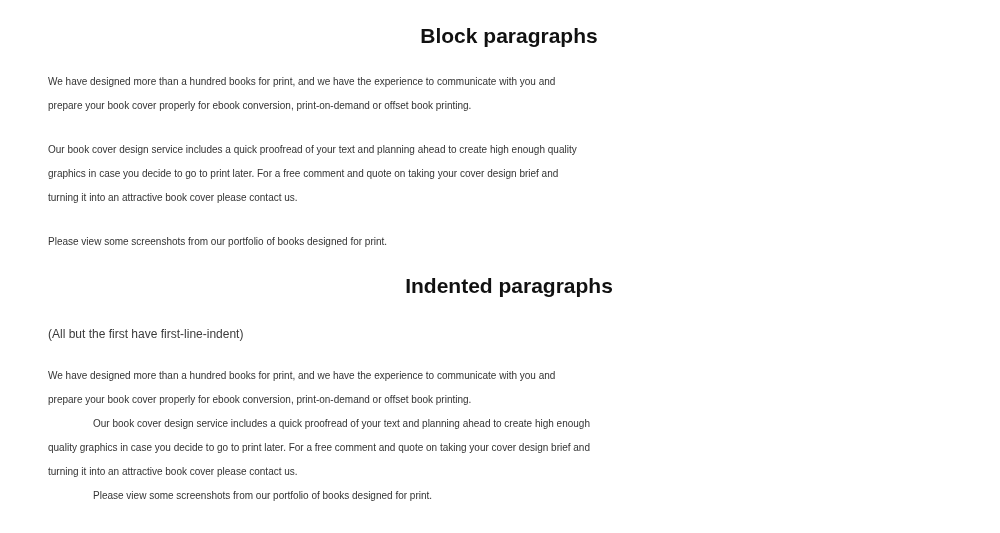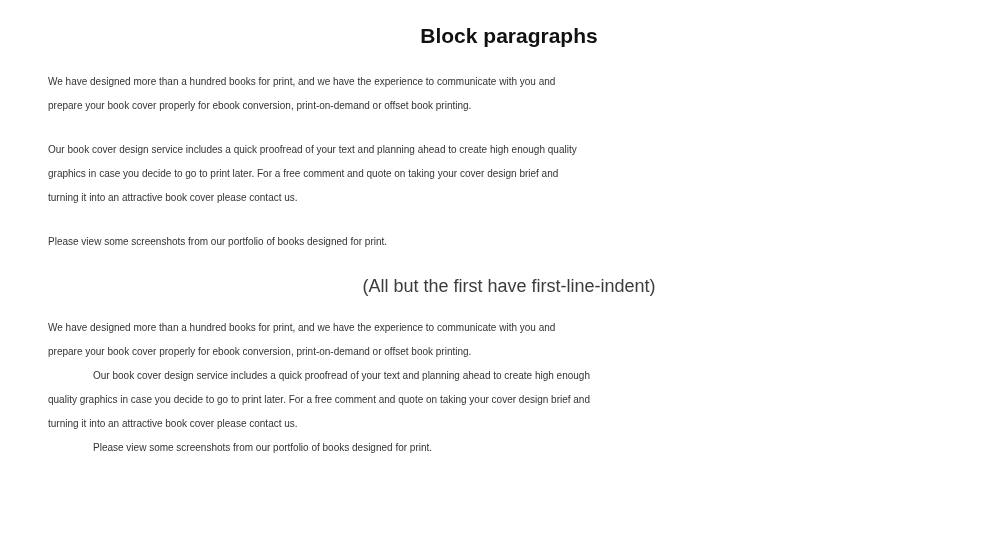--- a/index.html
+++ b/index.html
@@ -23,23 +23,23 @@
     line-height: 24px;
     text-align: center;
     color: var(--heading-color, #111111);
     margin: 0 0 22px 0;
   }
   .section-title.second {
     margin-top: 12px;
     margin-bottom: 24px;
   }
   .subtitle {
-    font-size: 18px;
+    font-size: 12px;
     line-height: 24px;
-    text-align: center;
+    text-align: left;
     color: var(--subtitle-color, #3c3c3c);
     margin: 0 0 18px 0;
   }
   .para {
     font-size: 10px;
     line-height: 24px;
     color: var(--body-color, #333333);
     margin: 0 0 20px 0;
     white-space: pre;        
   }
@@ -59,20 +59,21 @@
 
   <p class="para">We have designed more than a hundred books for print, and we have the experience to communicate with you and
 prepare your book cover properly for ebook conversion, print-on-demand or offset book printing.</p>
 
   <p class="para">Our book cover design service includes a quick proofread of your text and planning ahead to create high enough quality
 graphics in case you decide to go to print later. For a free comment and quote on taking your cover design brief and
 turning it into an attractive book cover please contact us.</p>
 
   <p class="para">Please view some screenshots from our portfolio of books designed for print.</p>
 
+  <h1 class="section-title second">Indented paragraphs</h1>
 
   <div class="subtitle">(All but the first have first-line-indent)</div>
 
   <p class="para tight">We have designed more than a hundred books for print, and we have the experience to communicate with you and
 prepare your book cover properly for ebook conversion, print-on-demand or offset book printing.</p>
 
   <p class="para tight indent">Our book cover design service includes a quick proofread of your text and planning ahead to create high enough
 quality graphics in case you decide to go to print later. For a free comment and quote on taking your cover design brief and
 turning it into an attractive book cover please contact us.</p>
 

